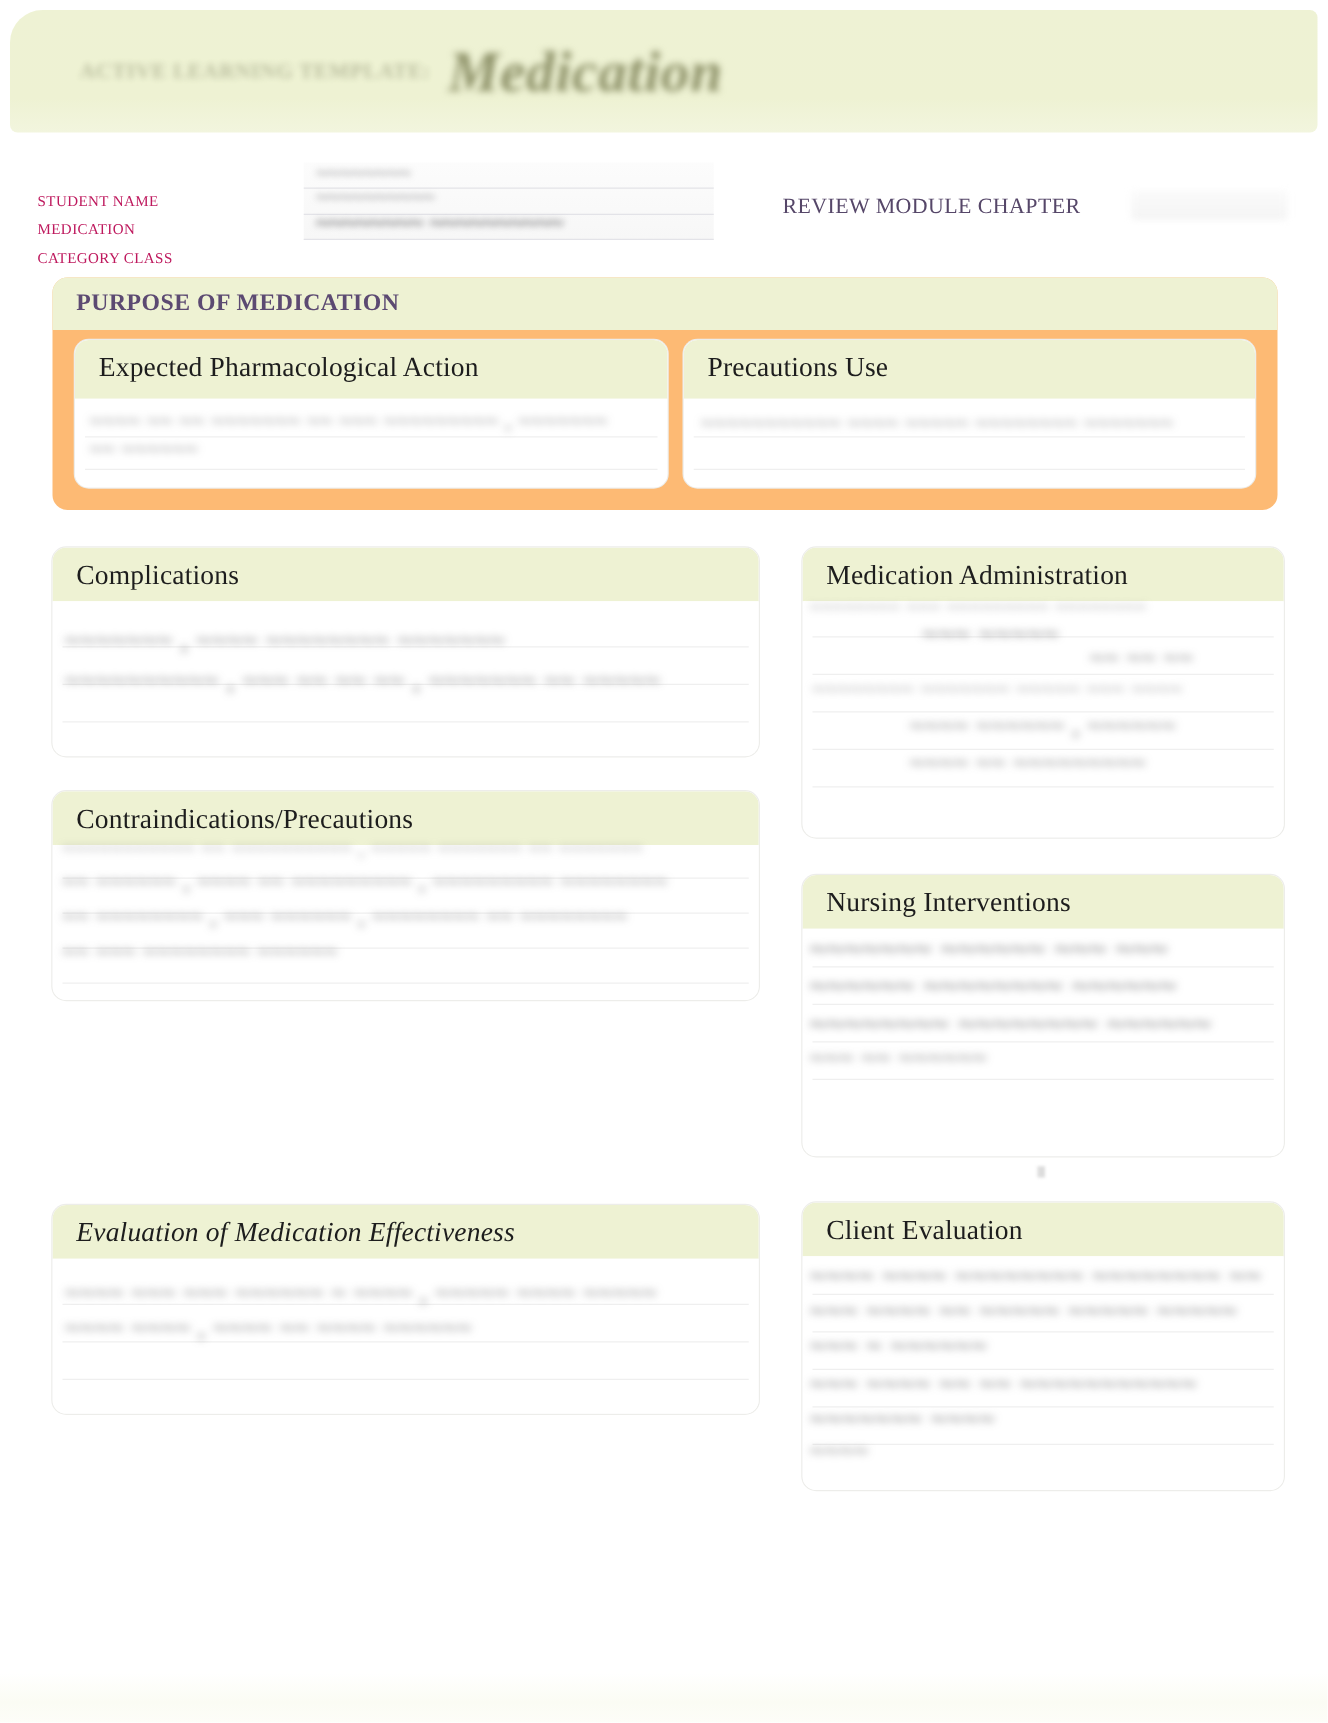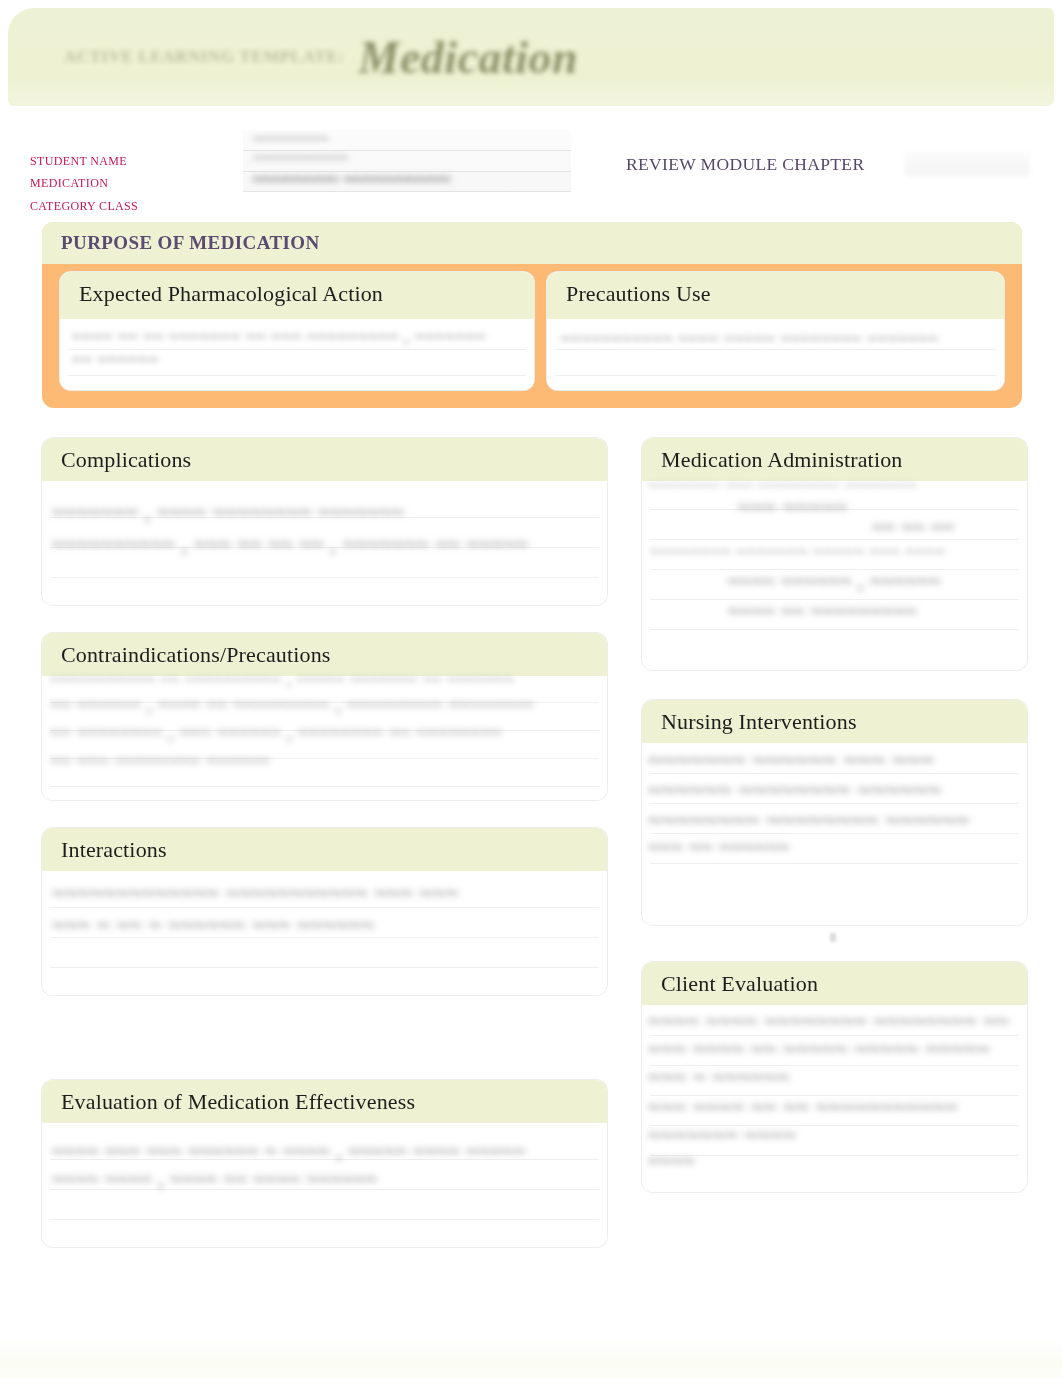--- a/index.html
+++ b/index.html
@@ -224,21 +224,21 @@
   #card-tu {
     left: 505px; top: 50px; width: 457px; height: 118px;
   }
   #card-epa .card-head, #card-tu .card-head { height: 47px; }
   #card-epa .card-body, #card-tu .card-body { top: 47px; }
 
   
   #card-complications   { left: 42px;  top: 438px;  width: 565px; height: 167px; }
   #card-contraindications{ left: 42px;  top: 633px;  width: 565px; height: 167px; }
   #card-interactions    { left: 42px;  top: 828px;  width: 565px; height: 167px; }
-  #card-evaluation      { left: 42px;  top: 1080px; width: 565px; height: 167px; }
+  #card-evaluation      { left: 42px;  top: 964px; width: 565px; height: 167px; font-style: italic; }
 
   
   #card-administration  { left: 642px; top: 438px;  width: 385px; height: 232px; }
   #card-nursing         { left: 642px; top: 700px;  width: 385px; height: 225px; }
   #card-clienteducation { left: 642px; top: 962px;  width: 385px; height: 230px; }
 
   
   .connector-tick {
     position: absolute;
     left: 830px;
@@ -338,31 +338,20 @@
       <div class="line" style="top:54px"></div>
       <div class="line" style="top:82px"></div>
       <div class="line" style="top:110px"></div>
       <div class="scribble light" style="left:8px; top:-6px; font-size:16px;">~~~~~~~~~~~ ~~ ~~~~~~~~~~ , ~~~~~  ~~~~~~~ ~~ ~~~~~~~</div>
       <div class="scribble dense" style="left:8px; top:18px; font-size:18px;">~~ ~~~~~~ , ~~~~ ~~ ~~~~~~~~~ , ~~~~~~~~~ ~~~~~~~~</div>
       <div class="scribble dense" style="left:8px; top:46px; font-size:18px;">~~ ~~~~~~~~ , ~~~ ~~~~~~ , ~~~~~~~~ ~~ ~~~~~~~~</div>
       <div class="scribble dense" style="left:8px; top:74px; font-size:18px;">~~ ~~~ ~~~~~~~~ ~~~~~~</div>
     </div>
   </div>
 
-  <div class="card" id="card-interactions">
-    <div class="card-head"></div>
-    <div class="card-head-label">Interactions</div>
-    <div class="card-body lined">
-      <div class="line" style="top:36px"></div>
-      <div class="line" style="top:66px"></div>
-      <div class="line" style="top:96px"></div>
-      <div class="scribble dense" style="left:10px; top:8px; font-size:22px;">~~~~~~~~~~~~~ ~~~~~~~~~~~ ~~~ ~~~</div>
-      <div class="scribble dense" style="left:10px; top:40px; font-size:22px;">~~~ ~ ~~ ~ ~~~~~~ ~~~ ~~~~~~</div>
-    </div>
-  </div>
 
   <div class="card" id="card-evaluation">
     <div class="card-head"></div>
     <div class="card-head-label">Evaluation of Medication Effectiveness</div>
     <div class="card-body lined">
       <div class="line" style="top:36px"></div>
       <div class="line" style="top:66px"></div>
       <div class="line" style="top:96px"></div>
       <div class="scribble dense" style="left:10px; top:16px; font-size:20px;">~~~~ ~~~ ~~~ ~~~~~~ ~ ~~~~ , ~~~~~ ~~~~ ~~~~~</div>
       <div class="scribble dense" style="left:10px; top:44px; font-size:20px;">~~~~ ~~~~ , ~~~~ ~~ ~~~~ ~~~~~~</div>

